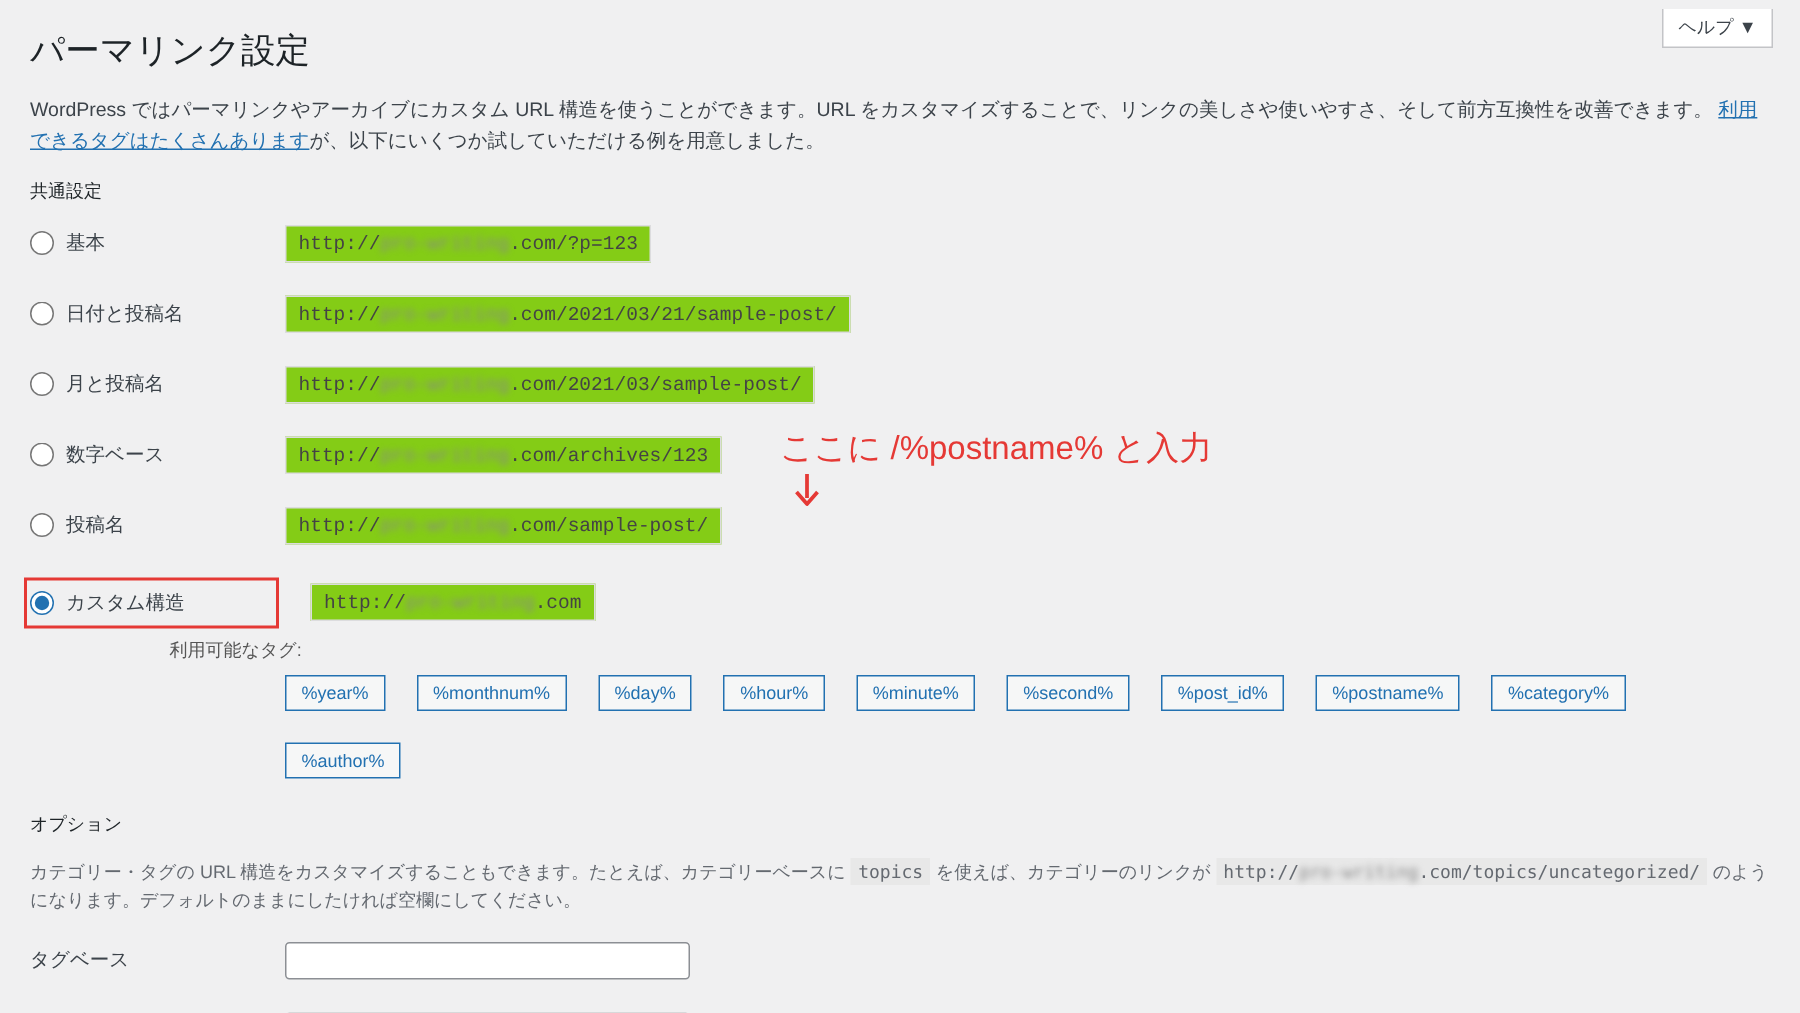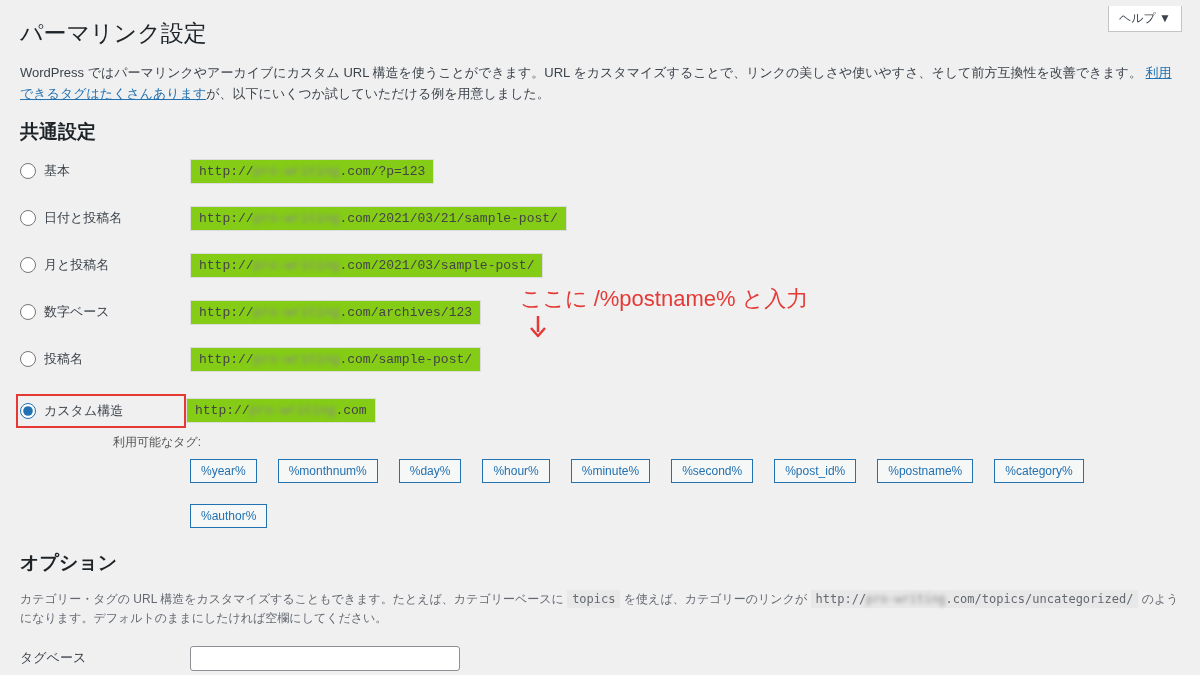--- a/index.html
+++ b/index.html
@@ -36,22 +36,22 @@
     color: #1d2327;
   }
   p.desc {
     font-size: 13px;
     line-height: 1.6;
     margin-bottom: 14px;
     color: #3c434a;
   }
   p.desc a { color: #2271b1; text-decoration: underline; }
   h2.section-h {
-    font-size: 19px;
-    font-weight: 700;
+    font-size: 12px;
+    font-weight: 400;
     margin: 8px 0 14px 0;
     color: #1d2327;
   }
   .form-row {
     display: flex;
     align-items: center;
     margin-bottom: 22px;
   }
   .row-label {
     width: 170px;
@@ -81,20 +81,21 @@
     white-space: nowrap;
   }
   .blur {
     color: #888;
     filter: blur(2.2px);
   }
   .custom-area {
     display: flex;
     align-items: center;
     gap: 18px;
+    padding-left: 21px;
   }
   .custom-input {
     border: 1px solid #8c8f94;
     padding: 4px 8px;
     font-family: Consolas, Monaco, monospace;
     font-size: 17px;
     width: 260px;
     background: #fff;
     color: #222;
   }

